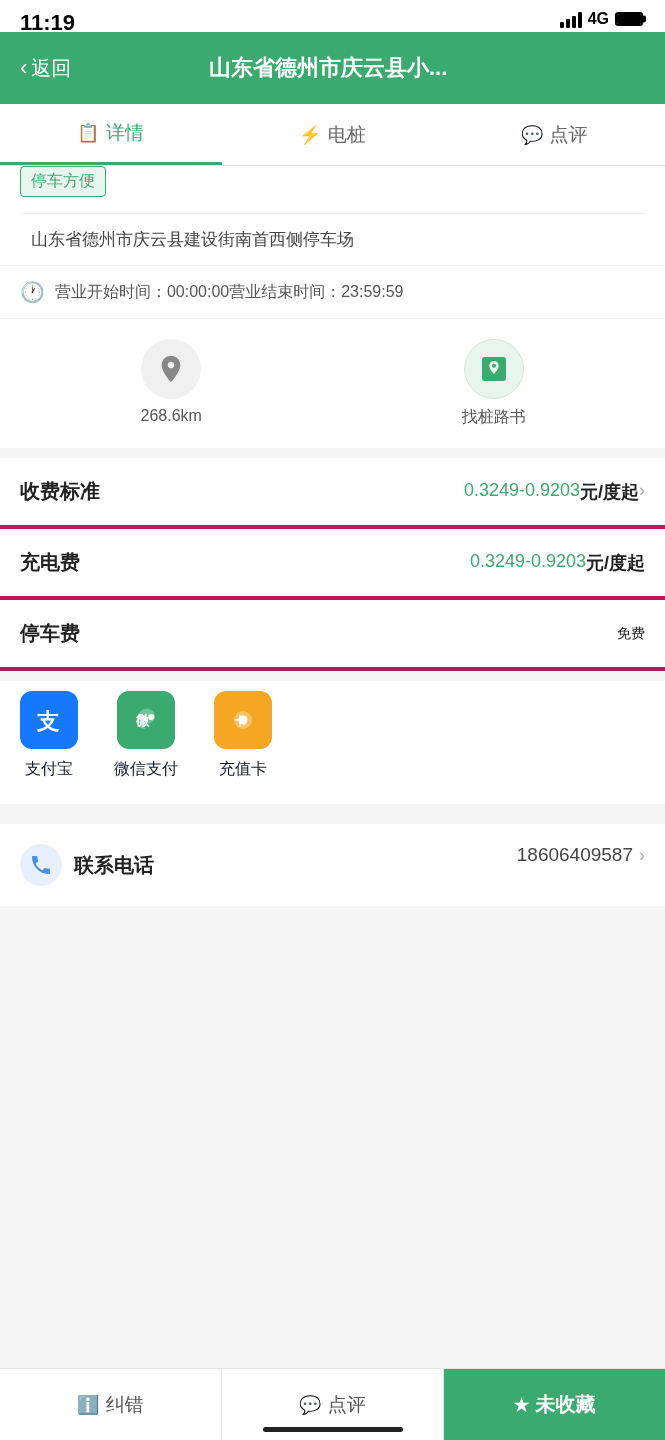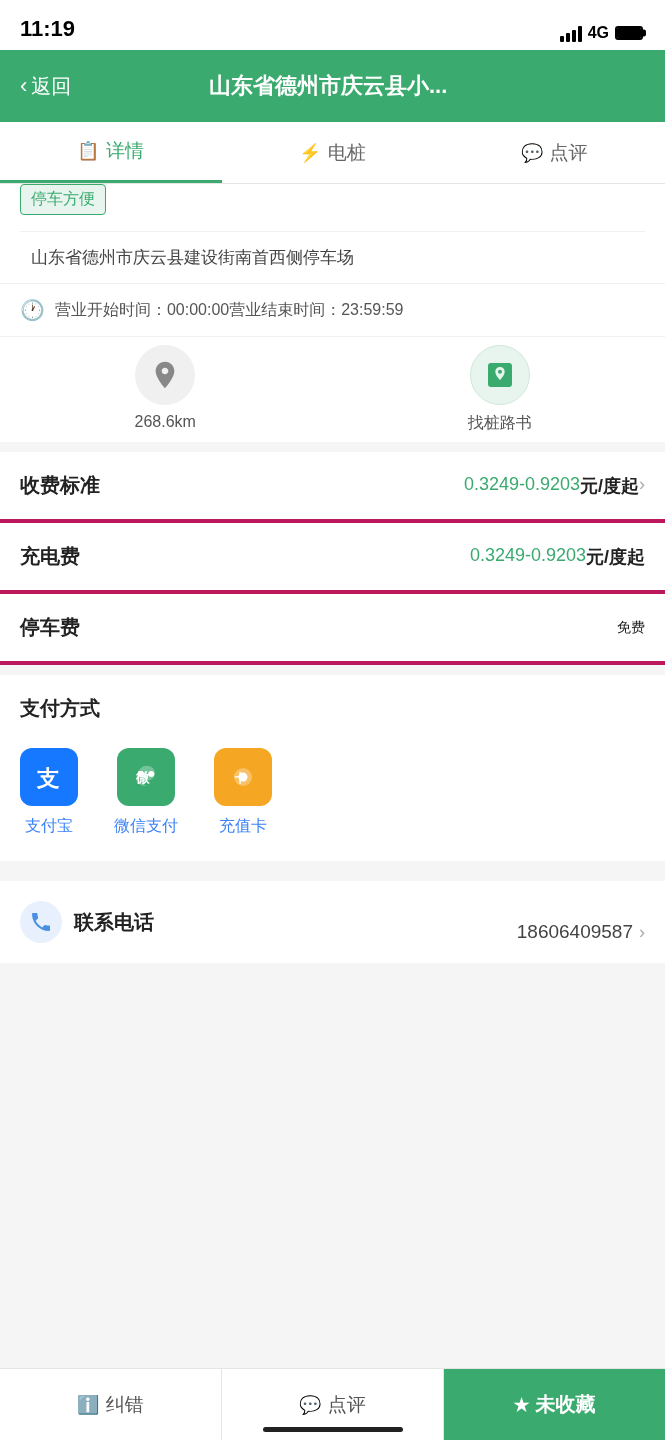--- a/index.html
+++ b/index.html
@@ -10,23 +10,23 @@
       background: #f5f5f5;
       font-family: -apple-system, 'PingFang SC', 'Microsoft YaHei', sans-serif;
       overflow-x: hidden;
     }
 
     
     .status-bar {
       background: #fff;
       display: flex;
       justify-content: space-between;
-      align-items: flex-end;
+      align-items: flex-start;
       padding: 10px 20px 8px;
-      height: 50px;
+      height: 32px;
     }
     .status-time {
       font-size: 22px;
       font-weight: 700;
       color: #000;
     }
     .status-icons {
       display: flex;
       align-items: center;
       gap: 6px;
@@ -184,21 +184,21 @@
       border-top: 1px solid #f0f0f0;
     }
     .clock-icon {
       color: #888;
       font-size: 20px;
     }
 
     
     .action-row {
       display: flex;
-      padding: 8px;
+      padding: 20px;
       border-top: 1px solid #f0f0f0;
       gap: 20px;
     }
     .action-item {
       flex: 1;
       display: flex;
       flex-direction: column;
       align-items: center;
       gap: 8px;
       cursor: pointer;
@@ -306,31 +306,31 @@
     .wechat-icon {
       background: #3aaa6f;
       color: #fff;
     }
     .card-icon {
       background: #f5a623;
       color: #fff;
     }
     .payment-label {
       font-size: 16px;
-      color: #3b82f6;
+      color: #0f172a;
     }
 
     
     .contact-section {
       background: #fff;
       margin-bottom: 80px;
     }
     .contact-row {
       display: flex;
-      align-items: flex-end;
+      align-items: flex-start;
       justify-content: space-between;
       padding: 20px;
     }
     .contact-left {
       display: flex;
       align-items: center;
       gap: 12px;
     }
     .phone-icon-wrap {
       width: 42px;
@@ -497,21 +497,20 @@
       <span class="fee-unit">元/度起</span>
     </div>
   </div>
   <div class="fee-row">
     <span class="fee-label">停车费</span>
     <span class="fee-normal">免费</span>
   </div>
 </div>
 
 <div class="payment-section">
-  <div class="payment-title">支付方式</div>
   <div class="payment-methods">
     <div class="payment-item">
       <div class="payment-icon alipay-icon">
         <svg width="36" height="36" viewBox="0 0 48 48" fill="none">
           <text x="8" y="36" font-size="30" fill="white" font-weight="bold" font-family="sans-serif">支</text>
         </svg>
       </div>
       <span class="payment-label">支付宝</span>
     </div>
     <div class="payment-item">

